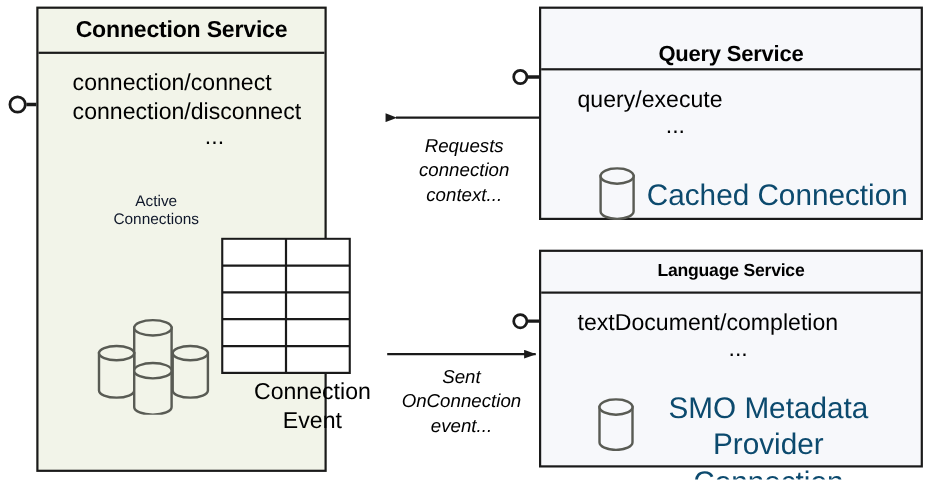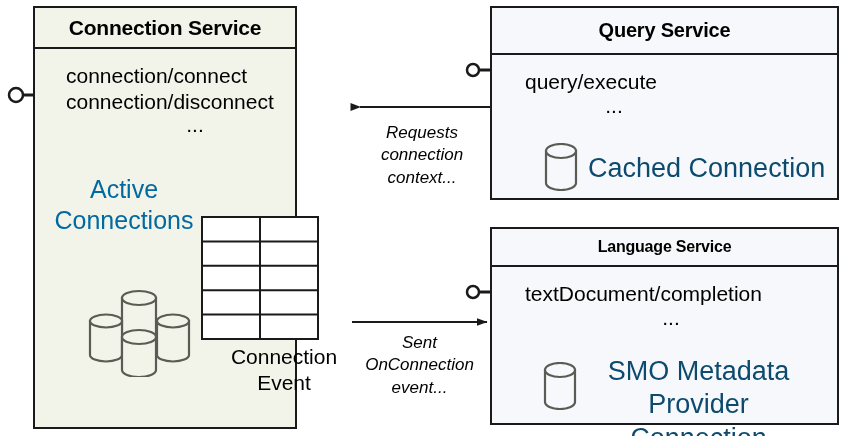--- a/index.html
+++ b/index.html
@@ -61,22 +61,23 @@
 
   
   #query-service {
     left: 490px;
     top: 6px;
     width: 349px;
     height: 194px;
     background: #f7f8fb;
   }
   #query-service .comp-header {
-    height: 47px;
+    height: 28px;
     font-size: 20px;
+    margin-top: 28px;
   }
 
   #language-service {
     left: 490px;
     top: 227px;
     width: 349px;
     height: 198px;
     background: #f7f8fb;
   }
   #language-service .comp-header {
@@ -115,26 +116,26 @@
   #ls-api {
     left: 33px;
     top: 14px;
     text-align: left;
   }
   #ls-api .api-ellipsis { width: 292px; }
 
   
   #active-conn-label {
     position: absolute;
-    left: 6px;
+    left: 24px;
     top: 125px;
     width: 166px;
     text-align: center;
-    font-size: 25px;
-    color: #0369a1;
+    font-size: 14px;
+    color: #0f172a;
     line-height: 1.24;
   }
 
   
   #cec-label {
     position: absolute;
     left: 176px;
     top: 295px;
     width: 146px;
     text-align: center;

